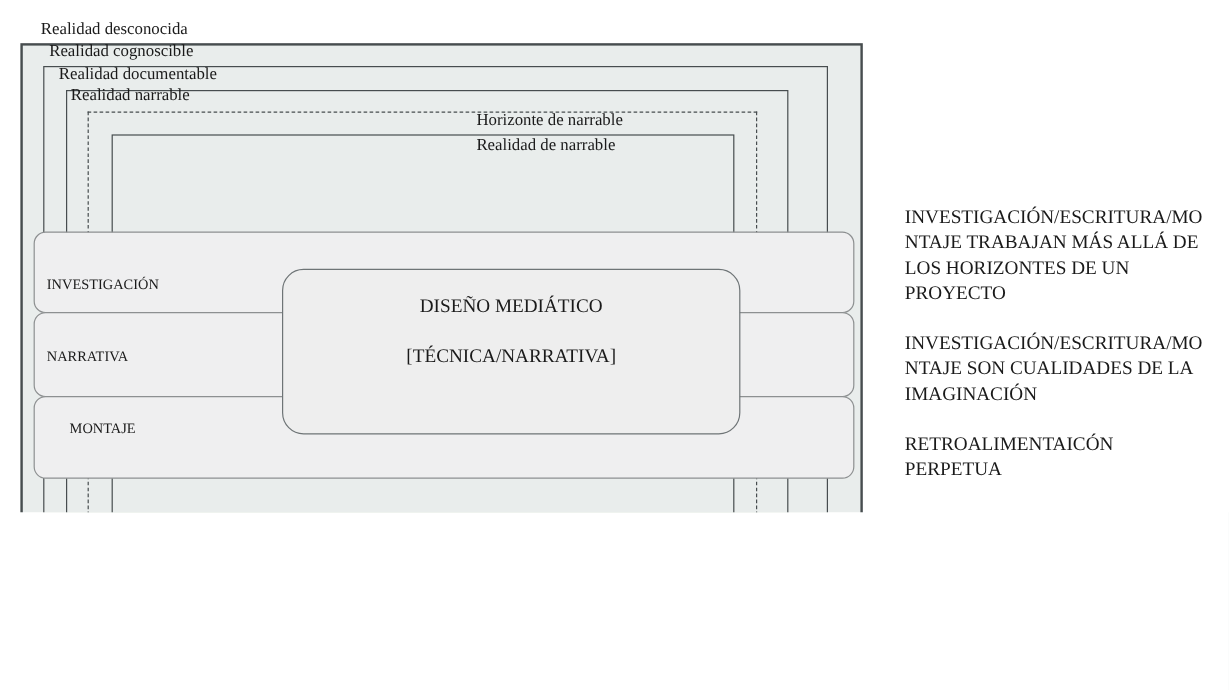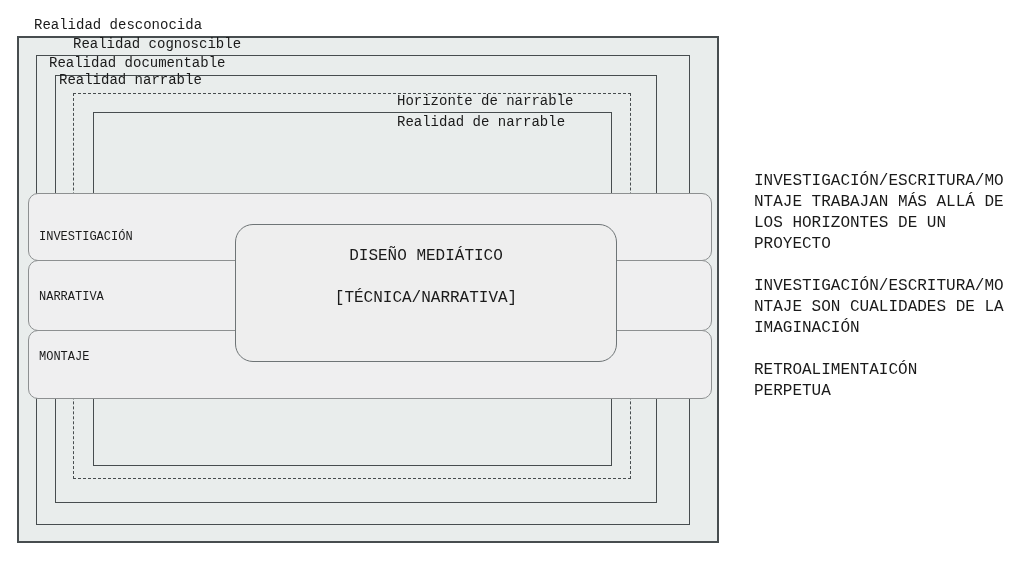--- a/index.html
+++ b/index.html
@@ -1,21 +1,21 @@
 <!DOCTYPE html>
 <html style="--background: #ffffff; --box-fill: #e9edec; --bar-fill: #efeff0; --center-fill: #eeeeee; --border-dark: #474d4f; --border-mid: #6e7476; --border-gray: #8d9091; --text: #1a1a1a;"><head>
 <meta charset="utf-8">
 <style>
   html, body { margin: 0; padding: 0; background: #ffffff; }
   .canvas {
     position: relative;
     width: 1024px;
-    height: 575px;
+    height: 427px;
     background: var(--background, #ffffff);
-    font-family: Liberation Mono, monospace;
+    font-family: Liberation Serif, serif;
     color: var(--text, #1a1a1a);
     overflow: hidden;
   }
   .box {
     position: absolute;
     box-sizing: border-box;
     background: var(--box-fill, #e9edec);
     border: 1.5px solid var(--border-dark, #474d4f);
   }
   #box1 { left: 17px;  top: 36px;  width: 702px; height: 507px; border-width: 2px; }
@@ -23,21 +23,21 @@
   #box3 { left: 55px;  top: 75px;  width: 602px; height: 428px; }
   #box4 { left: 73px;  top: 93px;  width: 558px; height: 386px; border-style: dashed; border-width: 1px; }
   #box5 { left: 93px;  top: 112px; width: 519px; height: 354px; }
   .lbl {
     position: absolute;
     font-size: 14px;
     line-height: 14px;
     white-space: nowrap;
   }
   #lbl-desconocida  { left: 34px;  top: 18px; }
-  #lbl-cognoscible  { left: 41px;  top: 37px; margin-left: 32px; }
+  #lbl-cognoscible  { left: 41px;  top: 37px; }
   #lbl-documentable { left: 49px;  top: 56px; }
   #lbl-narrable     { left: 59px;  top: 73px; }
   #lbl-horizonte    { left: 397px; top: 94px; }
   #lbl-proyecto     { left: 397px; top: 115px; }
   .bar {
     position: absolute;
     left: 28px;
     width: 684px;
     box-sizing: border-box;
     background: var(--bar-fill, #efeff0);
@@ -49,21 +49,21 @@
   #bar3 { top: 330px; height: 69px; }
   .bar-lbl {
     position: absolute;
     left: 39px;
     font-size: 12px;
     line-height: 16px;
     white-space: nowrap;
   }
   #bar-lbl1 { top: 229px; }
   #bar-lbl2 { top: 289px; }
-  #bar-lbl3 { top: 349px; }
+  #bar-lbl3 { top: 349px; margin-left: 19px; }
   #center-box {
     position: absolute;
     left: 235px;
     top: 224px;
     width: 382px;
     height: 138px;
     box-sizing: border-box;
     background: var(--center-fill, #eeeeee);
     border: 1.5px solid var(--border-mid, #6e7476);
     border-radius: 18px;

